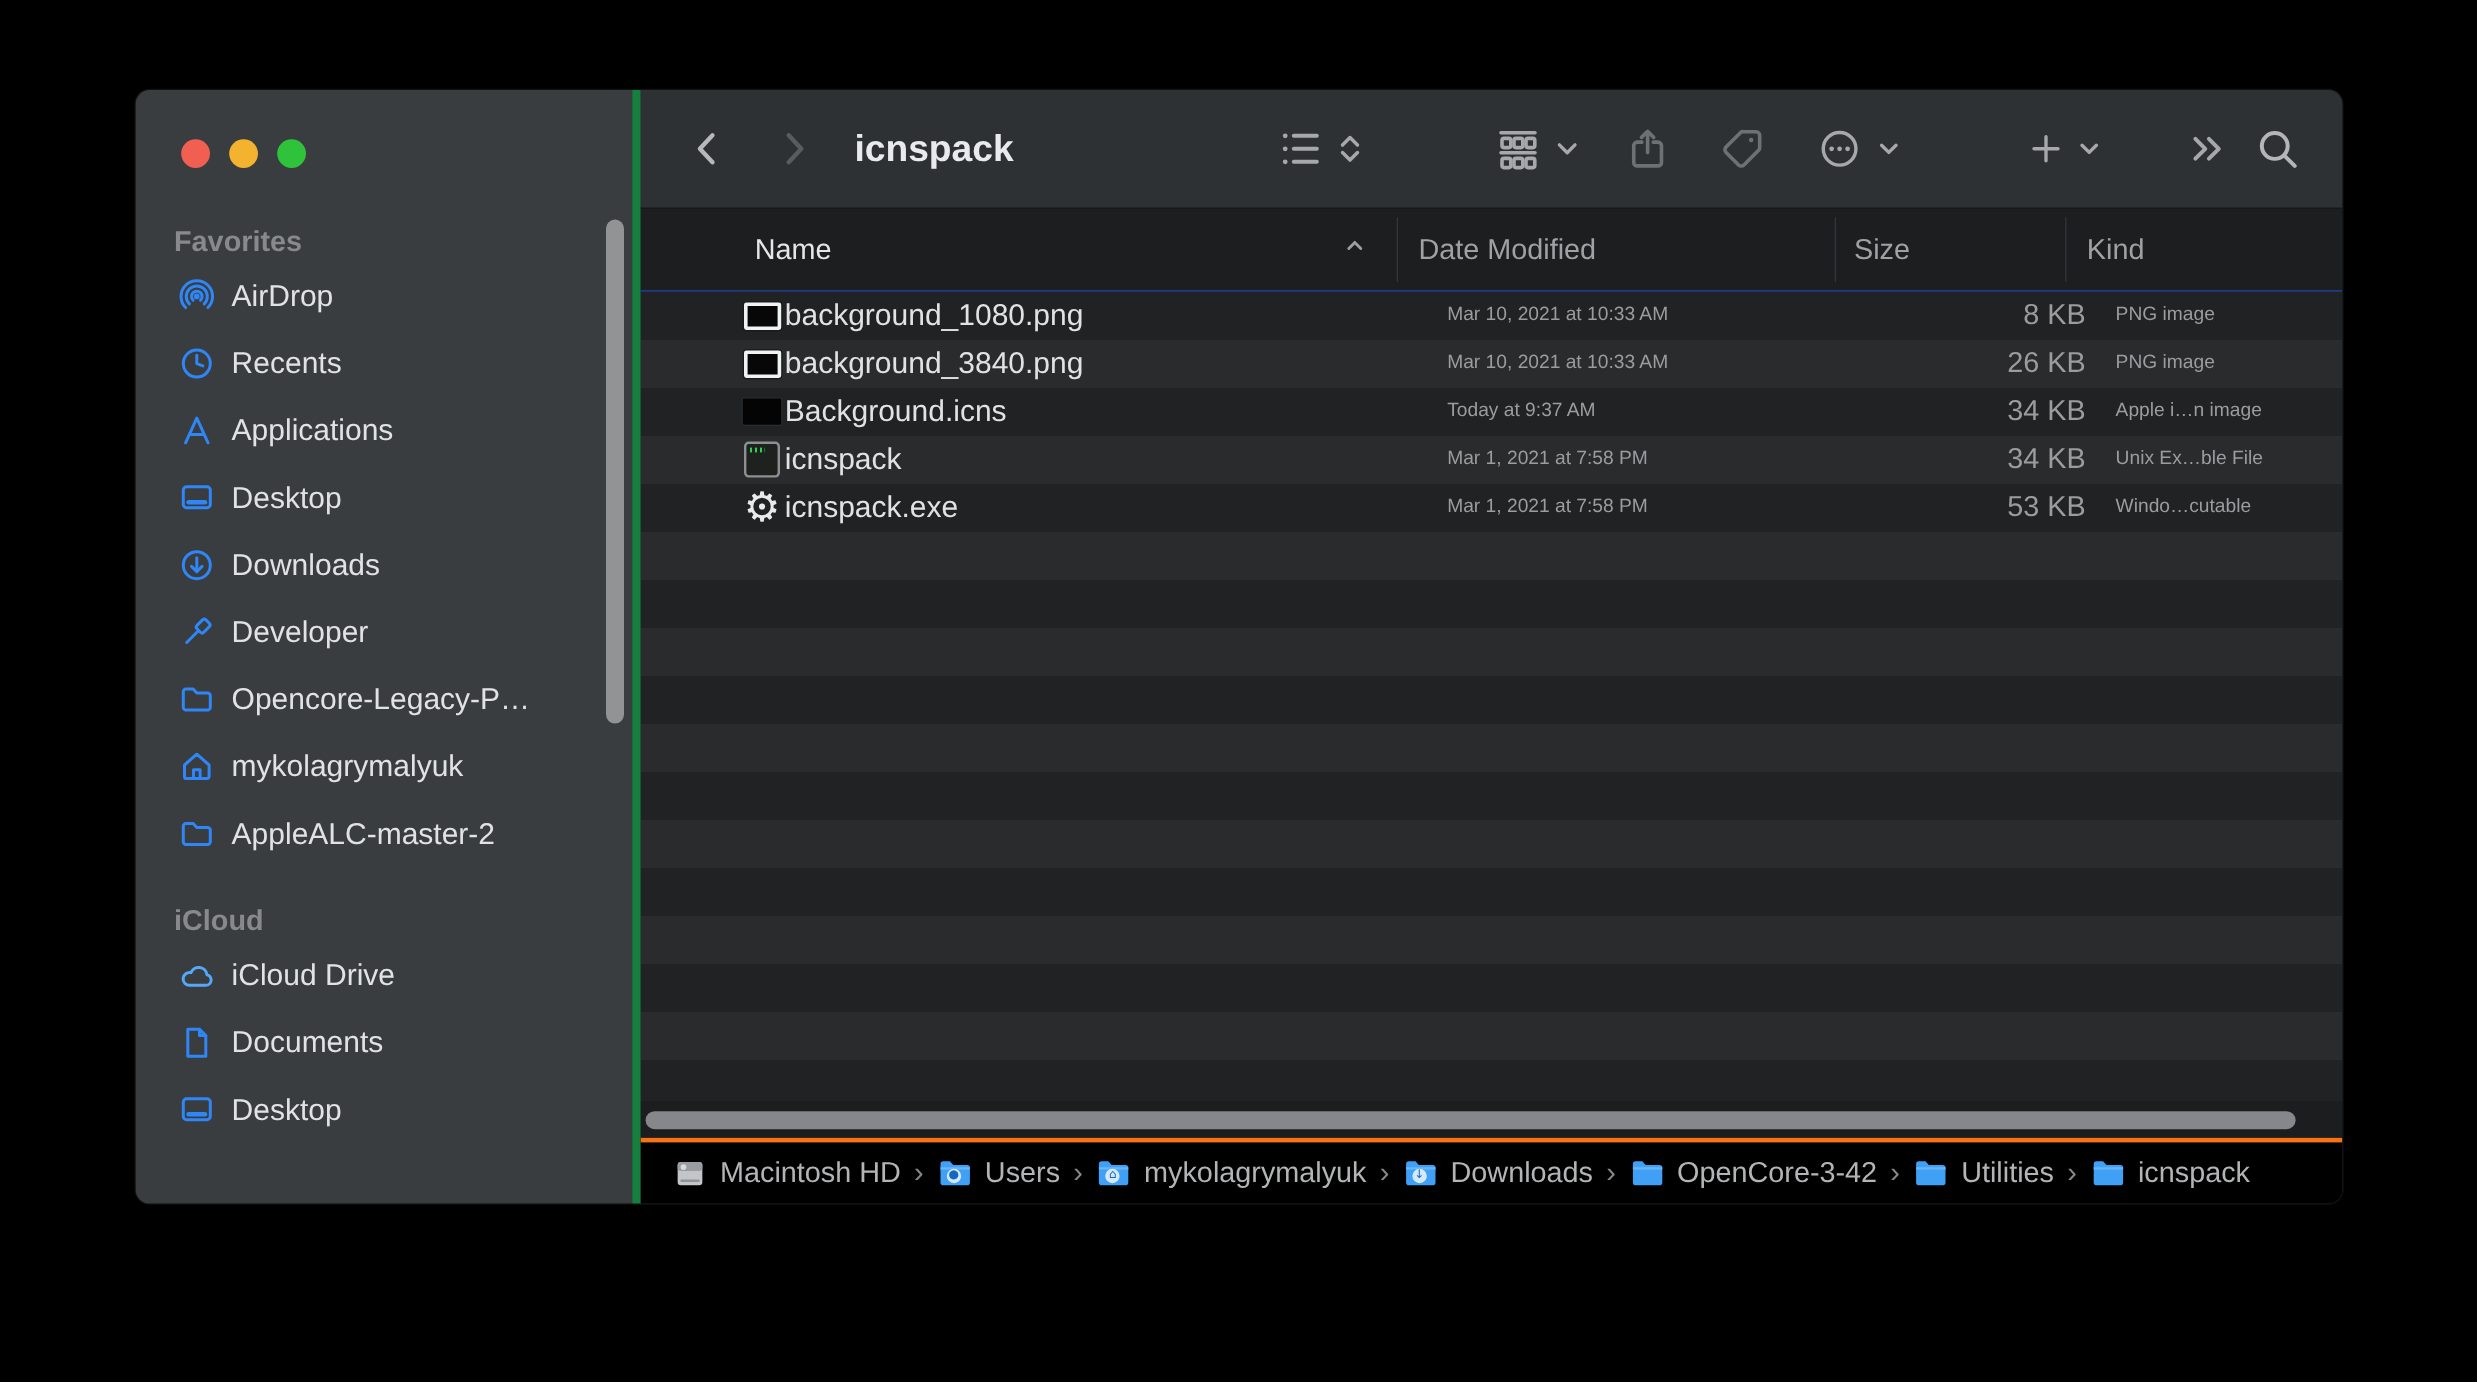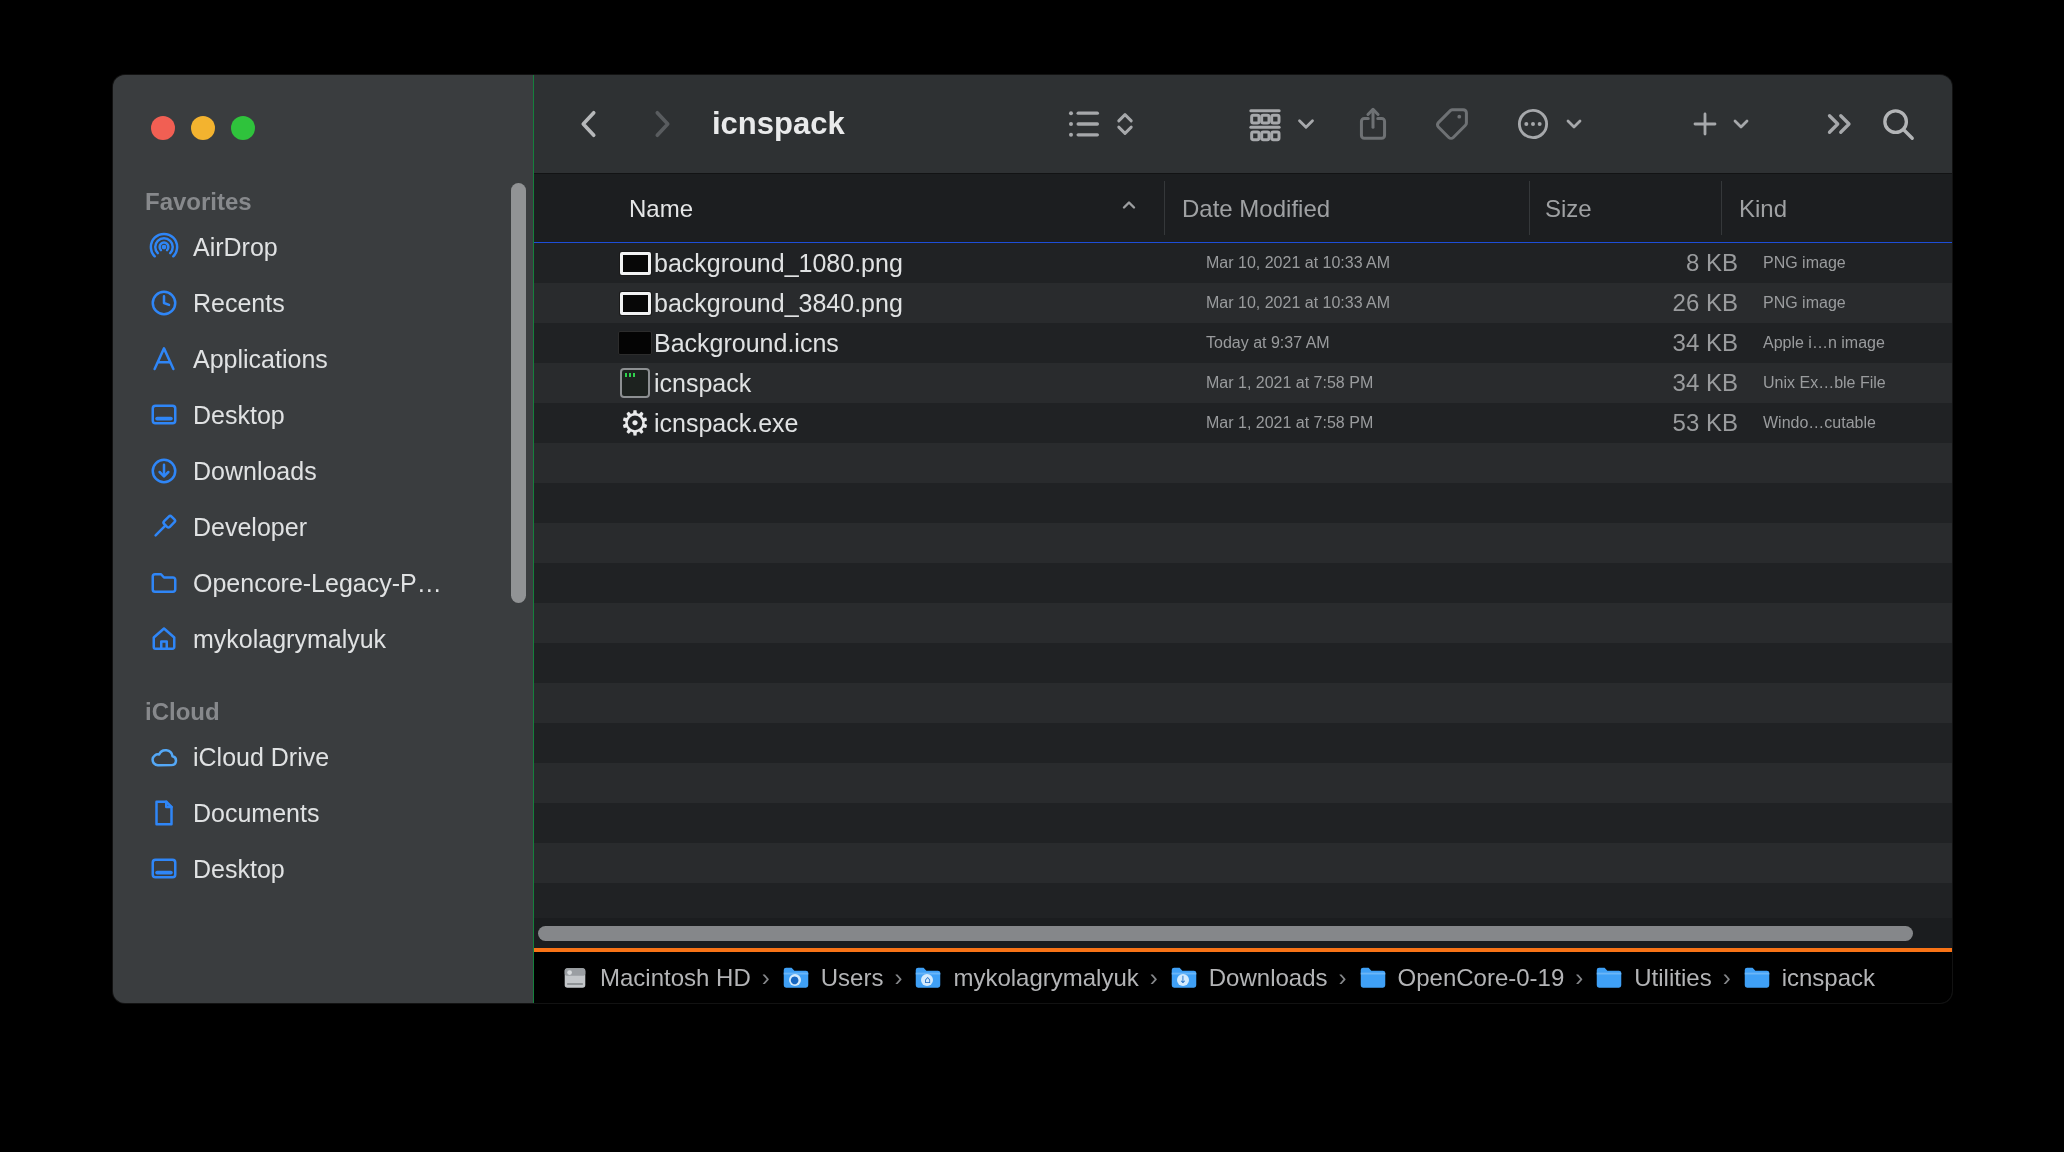--- a/index.html
+++ b/index.html
@@ -5,21 +5,21 @@
   * { margin:0; padding:0; box-sizing:border-box; }
   html,body { width:2064px; height:1152px; background:#000; overflow:hidden;
               font-family:"Liberation Sans", sans-serif; }
 
   .window { position:absolute; left:113px; top:75px; width:1839px; height:928px;
             border-radius:12px; overflow:hidden; display:flex; background:#1e2022;
             box-shadow:0 0 0 1px rgba(255,255,255,0.07), 0 36px 70px rgba(0,0,0,0.65); }
 
   
   .sidebar { width:421px; flex-shrink:0; background:#3a3d3f; position:relative;
-             border-right:1px solid #15803d; }
+             border-right:7px solid #15803d; }
   .traffic-lights { position:absolute; left:38px; top:41px; display:flex; gap:16px; }
   .tl { width:24px; height:24px; border-radius:50%; }
   .tl.red{ background:#f15f53; } .tl.yellow{ background:#f3b32f; } .tl.green{ background:#2fc33c; }
 
   .sb-sections { margin-top:110px; }
   .sb-heading { height:34px; line-height:34px; padding-left:32px; color:#87898c;
                 font-size:24px; font-weight:700; }
   .sb-section + .sb-section .sb-heading { margin-top:28px; }
   .sb-item { height:56px; display:flex; align-items:center; position:relative; cursor:default; }
   .sb-icon { position:absolute; left:35px; width:32px; height:32px; display:flex;
@@ -171,20 +171,28 @@
             <span class="sb-label">Opencore-Legacy-P…</span>
           </div>
           <div class="sb-item">
             <span class="icon sb-icon">
               <svg width="30" height="30" viewBox="0 0 24 24" fill="none" stroke="#2f86f7" stroke-width="2" stroke-linecap="round" stroke-linejoin="round">
                 <path d="M3.8 10.8 L12 3.6 L20.2 10.8 V18.4 A1.4 1.4 0 0 1 18.8 19.8 H5.2 A1.4 1.4 0 0 1 3.8 18.4 Z"></path>
                 <path d="M9.8 19.6 V14 H14.2 V19.6"></path>
               </svg>
             </span>
             <span class="sb-label">mykolagrymalyuk</span>
+          </div>
+          <div class="sb-item">
+            <span class="icon sb-icon">
+              <svg width="30" height="30" viewBox="0 0 24 24" fill="none" stroke="#2f86f7" stroke-width="2" stroke-linecap="round" stroke-linejoin="round">
+                <path d="M3 6.8 A1.8 1.8 0 0 1 4.8 5 H9.6 L12 7.6 H19.2 A1.8 1.8 0 0 1 21 9.4 V17.2 A1.8 1.8 0 0 1 19.2 19 H4.8 A1.8 1.8 0 0 1 3 17.2 Z"></path>
+              </svg>
+            </span>
+            <span class="sb-label">AppleALC-master-2</span>
           </div>
         </div>
         <div class="sb-section">
           <div class="sb-heading">iCloud</div>
           <div class="sb-item">
             <span class="icon sb-icon">
               <svg width="30" height="30" viewBox="0 0 24 24" fill="none" stroke="#54a8f6" stroke-width="2" stroke-linecap="round" stroke-linejoin="round">
                 <path d="M7.2 18.5 A4.3 4.3 0 1 1 8.1 10 A5.6 5.6 0 0 1 18.8 11.4 A3.6 3.6 0 0 1 18 18.5 Z"></path>
               </svg>
             </span>
@@ -432,21 +440,21 @@
             <span>Downloads</span>
           </span>
           <span class="crumb-sep">›</span>
           <span class="crumb">
             <span class="icon crumb-icon">
               <svg width="28" height="24" viewBox="0 0 24 20">
                 <path d="M1.5 3.2 A2 2 0 0 1 3.5 1.2 H8.2 L10.6 3.8 H20.5 A2 2 0 0 1 22.5 5.8 V16.3 A2 2 0 0 1 20.5 18.3 H3.5 A2 2 0 0 1 1.5 16.3 Z" fill="#3fa0f6"></path>
                 <path d="M1.5 5.4 H22.5 V7 H1.5 Z" fill="#6ab6f8"></path>
               </svg>
             </span>
-            <span>OpenCore-0-19</span>
+            <span>OpenCore-3-42</span>
           </span>
           <span class="crumb-sep">›</span>
           <span class="crumb">
             <span class="icon crumb-icon">
               <svg width="28" height="24" viewBox="0 0 24 20">
                 <path d="M1.5 3.2 A2 2 0 0 1 3.5 1.2 H8.2 L10.6 3.8 H20.5 A2 2 0 0 1 22.5 5.8 V16.3 A2 2 0 0 1 20.5 18.3 H3.5 A2 2 0 0 1 1.5 16.3 Z" fill="#3fa0f6"></path>
                 <path d="M1.5 5.4 H22.5 V7 H1.5 Z" fill="#6ab6f8"></path>
               </svg>
             </span>
             <span>Utilities</span>

